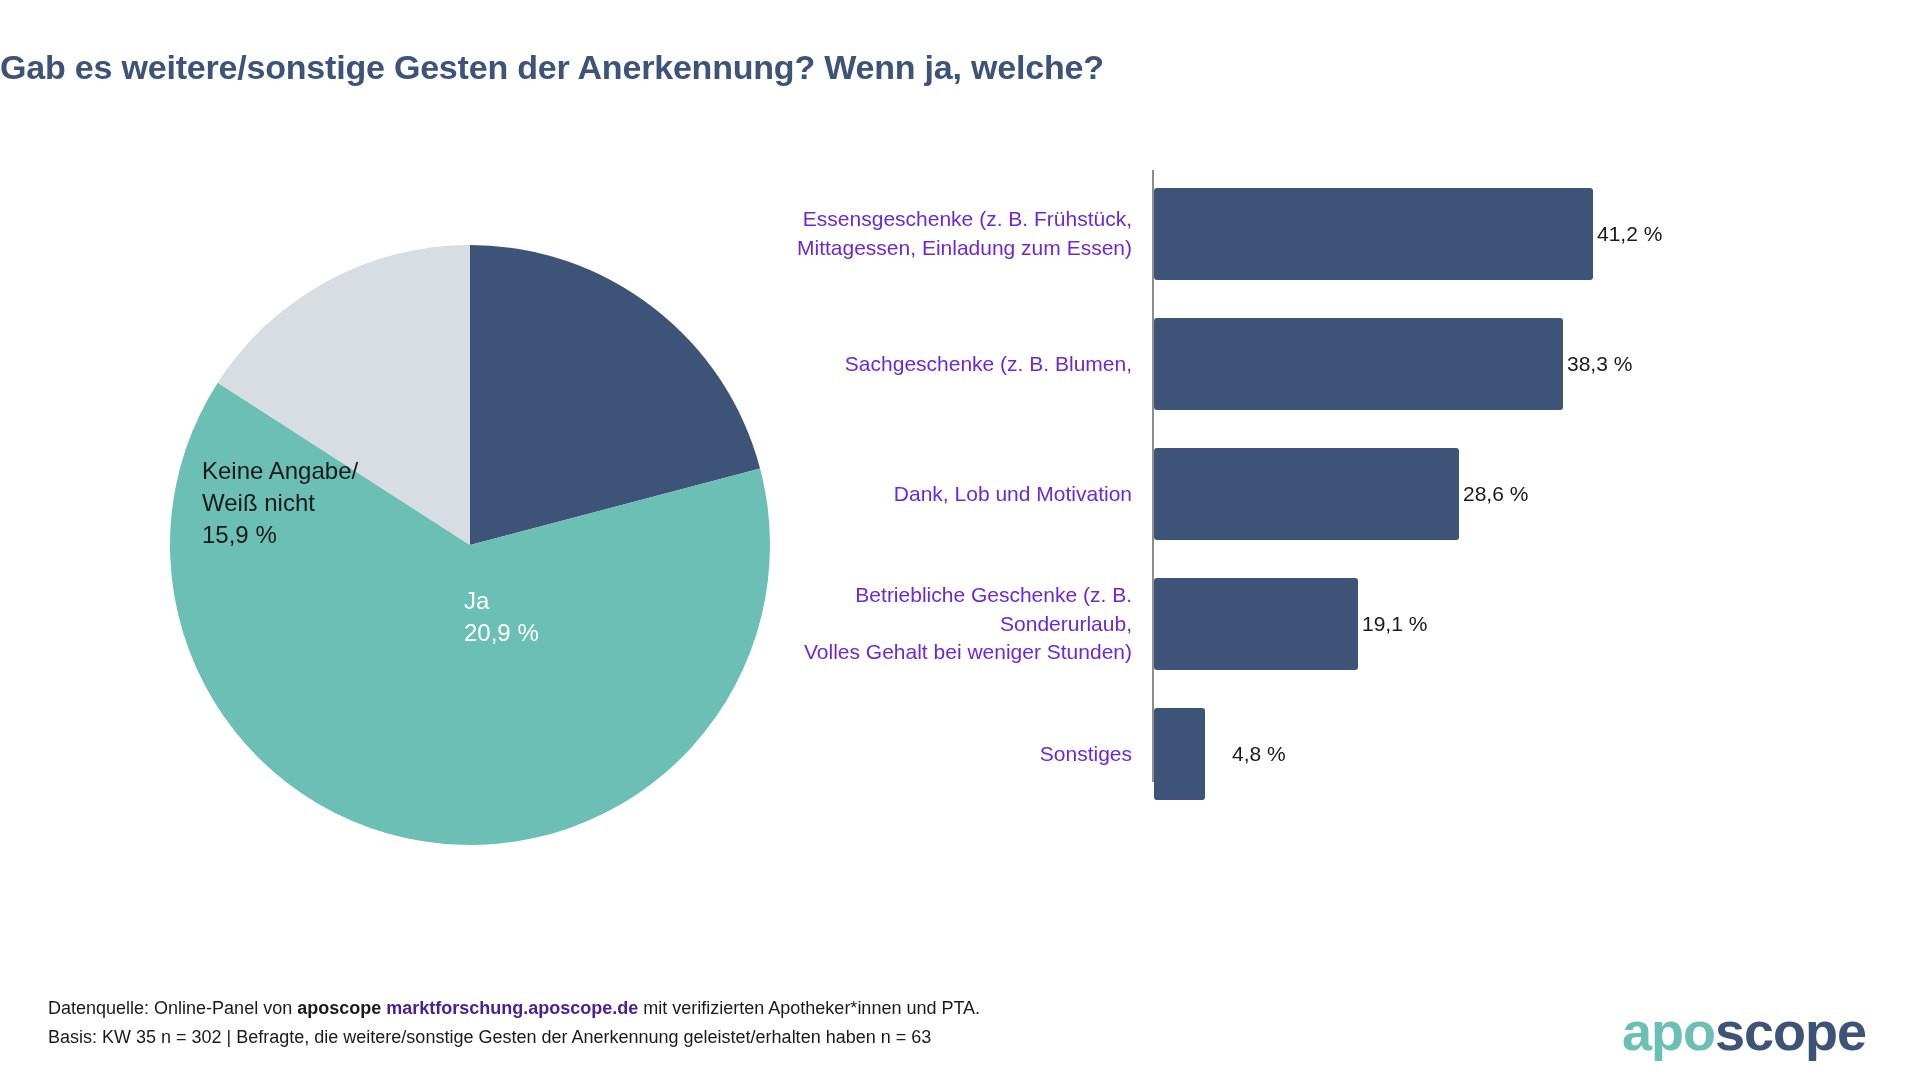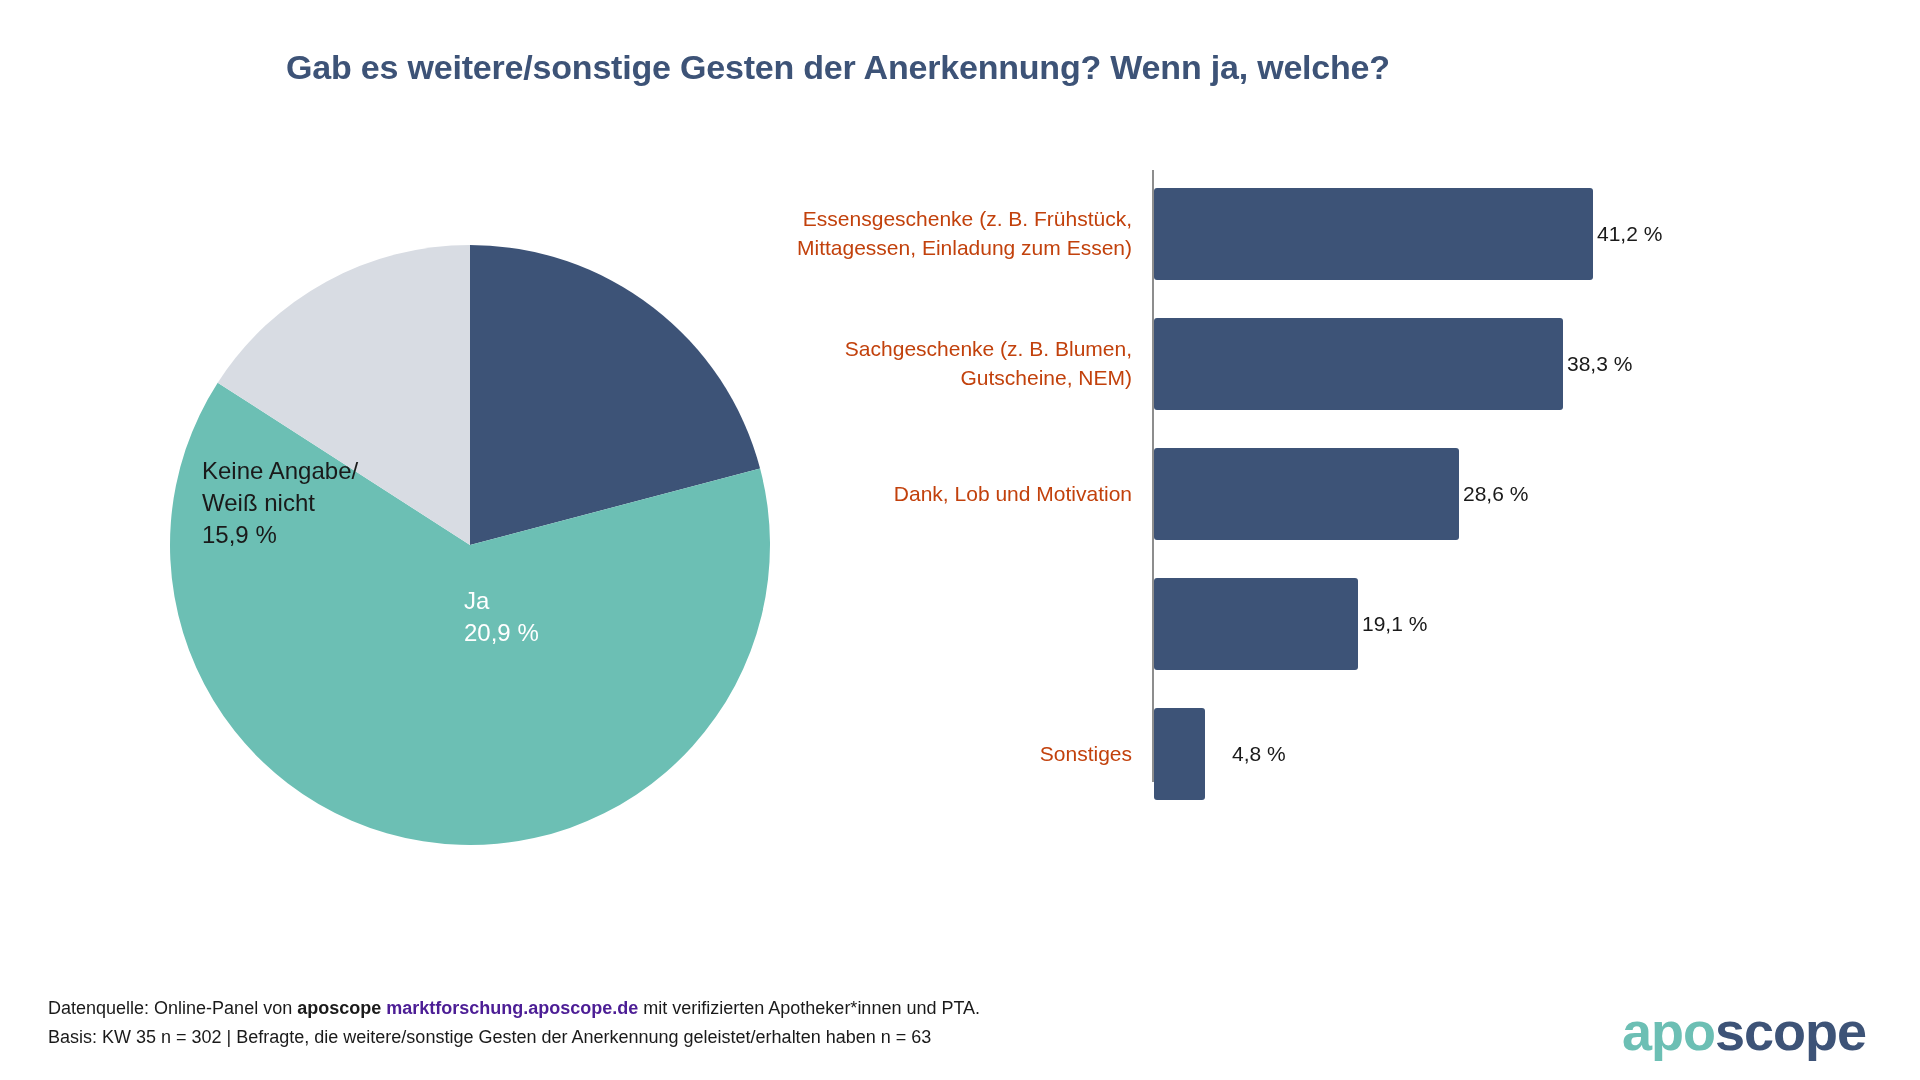--- a/index.html
+++ b/index.html
@@ -9,21 +9,20 @@
     font-family:"Liberation Sans", sans-serif;
     color:#1a1a1a;
     position:relative;
     overflow:hidden;
   }
 
   
   #chart-title{
     position:absolute;
     top:48px; left:0; width:1676px;
-    text-align:center;
     font-size:34px;
     font-weight:bold;
     color:#3d5377;
     letter-spacing:-0.2px;
   }
 
   
   #pie-panel{
     position:absolute;
     left:100px; top:200px;
@@ -59,21 +58,21 @@
     left:0; width:980px;
     height:92px;
   }
   .bar-cat{
     position:absolute;
     right:728px;
     width:400px;
     text-align:right;
     font-size:21px;
     line-height:1.36;
-    color:#c2410c;
+    color:#6d28d9;
     top:50%;
     transform:translateY(-50%);
   }
   .bar-rect{
     position:absolute;
     left:274px; top:0;
     height:92px;
     background:#3d5377;
     border-radius:3px;
   }
@@ -146,35 +145,38 @@
       <div>Essensgeschenke (z. B. Frühstück,</div>
       <div>Mittagessen, Einladung zum Essen)</div>
     </div>
     <div class="bar-rect" id="bar-0" style="width: 439px;"></div>
     <div class="bar-val" id="val-0" style="left: 717px;">41,2 %</div>
   </div>
 
   <div class="bar-row" id="row-1" style="top:148px;">
     <div class="bar-cat">
       <div>Sachgeschenke (z. B. Blumen,</div>
-      <div>Gutscheine, NEM)</div>
     </div>
     <div class="bar-rect" id="bar-1" style="width: 409px;"></div>
     <div class="bar-val" id="val-1" style="left: 687px;">38,3 %</div>
   </div>
 
   <div class="bar-row" id="row-2" style="top:278px;">
     <div class="bar-cat">
       <div>Dank, Lob und Motivation</div>
     </div>
     <div class="bar-rect" id="bar-2" style="width: 305px;"></div>
     <div class="bar-val" id="val-2" style="left: 583px;">28,6 %</div>
   </div>
 
   <div class="bar-row" id="row-3" style="top:408px;">
+    <div class="bar-cat">
+      <div>Betriebliche Geschenke (z. B. Sonderurlaub,</div>
+      <div>Volles Gehalt bei weniger Stunden)</div>
+    </div>
     <div class="bar-rect" id="bar-3" style="width: 204px;"></div>
     <div class="bar-val" id="val-3" style="left: 482px;">19,1 %</div>
   </div>
 
   <div class="bar-row" id="row-4" style="top:538px;">
     <div class="bar-cat">
       <div>Sonstiges</div>
     </div>
     <div class="bar-rect" id="bar-4" style="width: 51px;"></div>
     <div class="bar-val" id="val-4" style="left: 329px; margin-left: 23px;">4,8 %</div>

